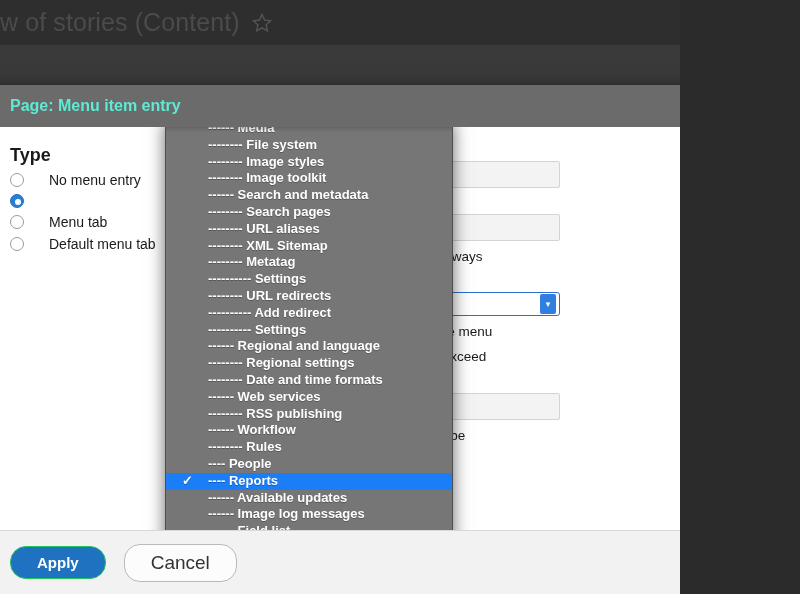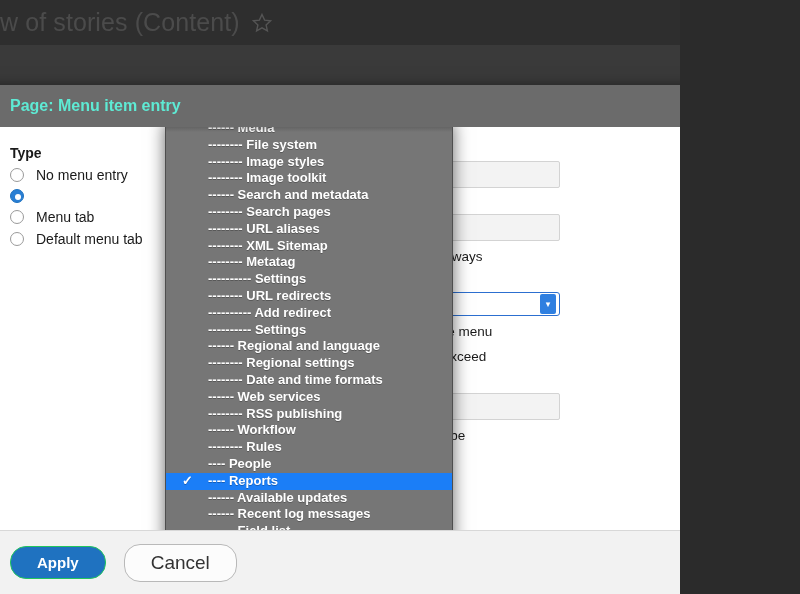--- a/index.html
+++ b/index.html
@@ -85,22 +85,22 @@
     font-family: "Liberation Sans", sans-serif;
   }
   .btn-cancel {
     background: #fcfcfc; color: #333; border: 1px solid #b9b9b9;
     border-radius: 16px; font-size: 19px;
     padding: 7px 26px; cursor: pointer;
     font-family: "Liberation Sans", sans-serif;
   }
 
   
-  .field-label { font-size: 14px; font-weight: bold; color: #1a1a1a; margin-bottom: 0; }
-  .radio-row { display: flex; align-items: center; gap: 12px; margin: 6px 0; }
+  .field-label { font-size: 18px; font-weight: bold; color: #1a1a1a; margin-bottom: 0; }
+  .radio-row { display: flex; align-items: center; gap: 25px; margin: 6px 0; }
   .radio {
     width: 14px; height: 14px; border-radius: 50%;
     border: 1px solid #9a9a9a; background: #fff; flex: none;
     position: relative;
   }
   .radio.checked { border-color: #1f72c0; background: #2a7fd4; }
   .radio.checked::after {
     content:""; position:absolute; left:4px; top:4px;
     width:6px; height:6px; border-radius:50%; background:#fff;
   }
@@ -265,21 +265,21 @@
             <div class="dd-item">------ Regional and language</div>
             <div class="dd-item">-------- Regional settings</div>
             <div class="dd-item">-------- Date and time formats</div>
             <div class="dd-item">------ Web services</div>
             <div class="dd-item">-------- RSS publishing</div>
             <div class="dd-item">------ Workflow</div>
             <div class="dd-item">-------- Rules</div>
             <div class="dd-item">---- People</div>
             <div class="dd-item selected">---- Reports</div>
             <div class="dd-item">------ Available updates</div>
-            <div class="dd-item">------ Recent log messages</div>
+            <div class="dd-item">------ Image log messages</div>
             <div class="dd-item">------ Field list</div>
           </div>
         <div class="dd-fade-top"></div>
 
       </div>
 
     </div>
 
     <div class="modal-footer">
       <button class="btn-apply">Apply</button>

